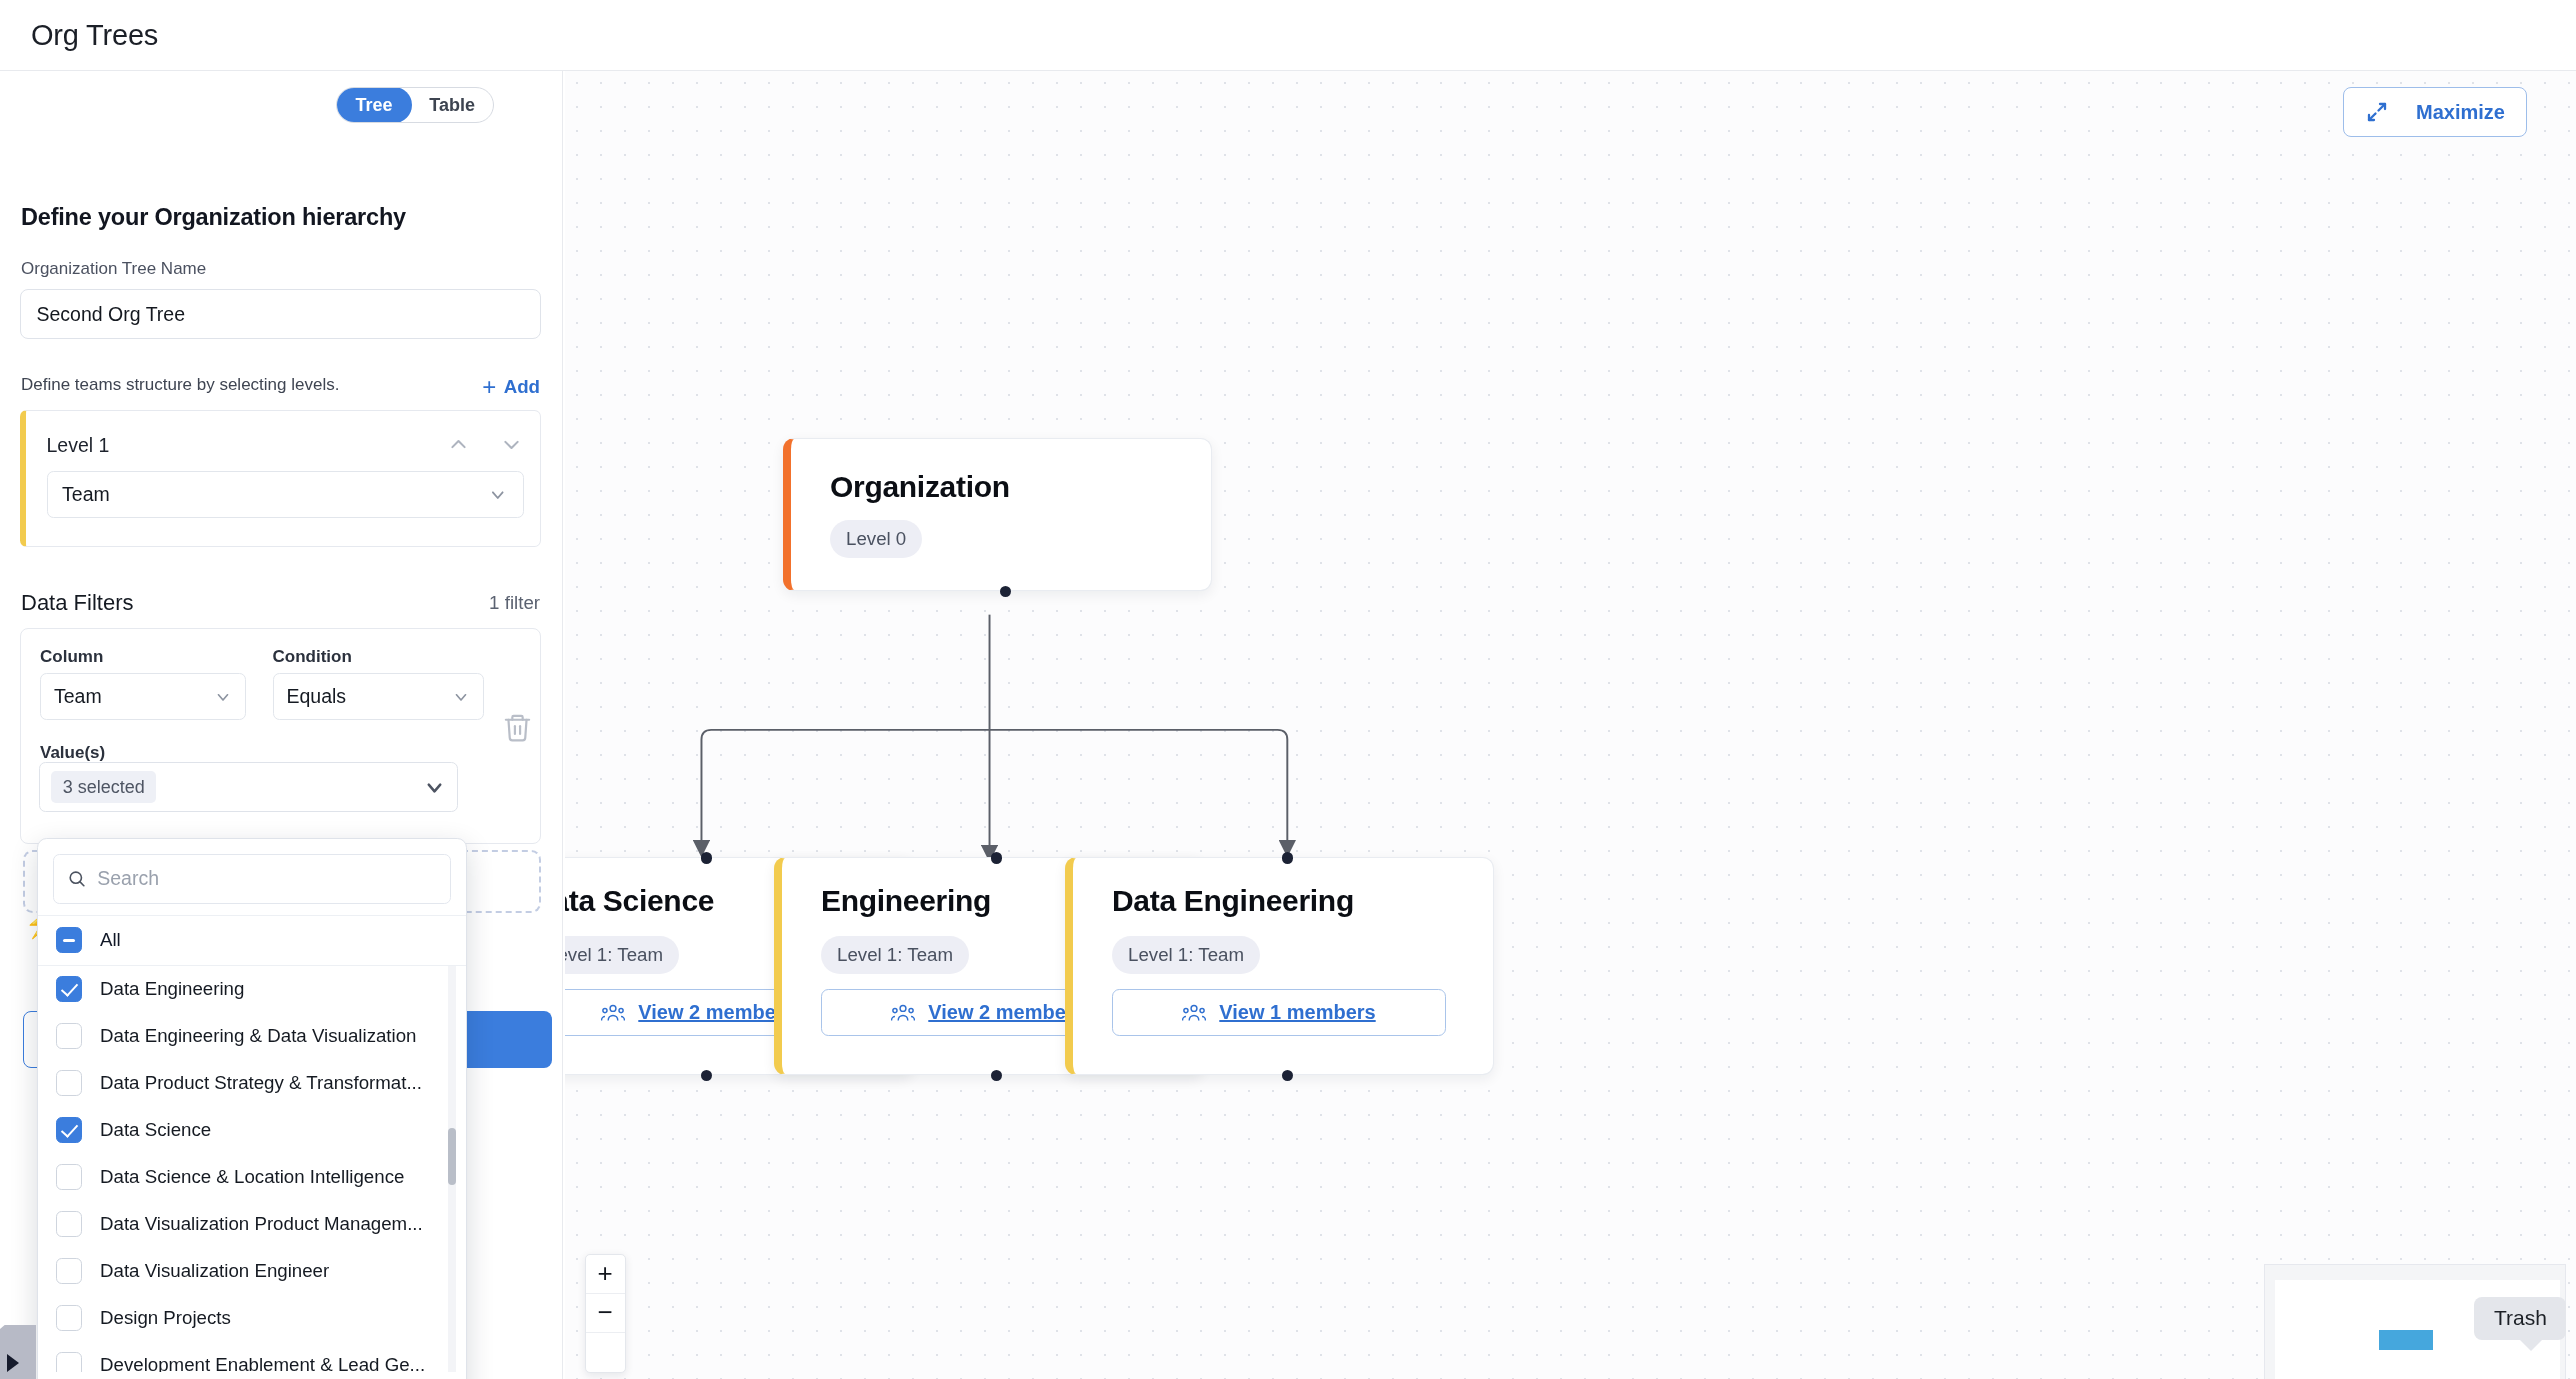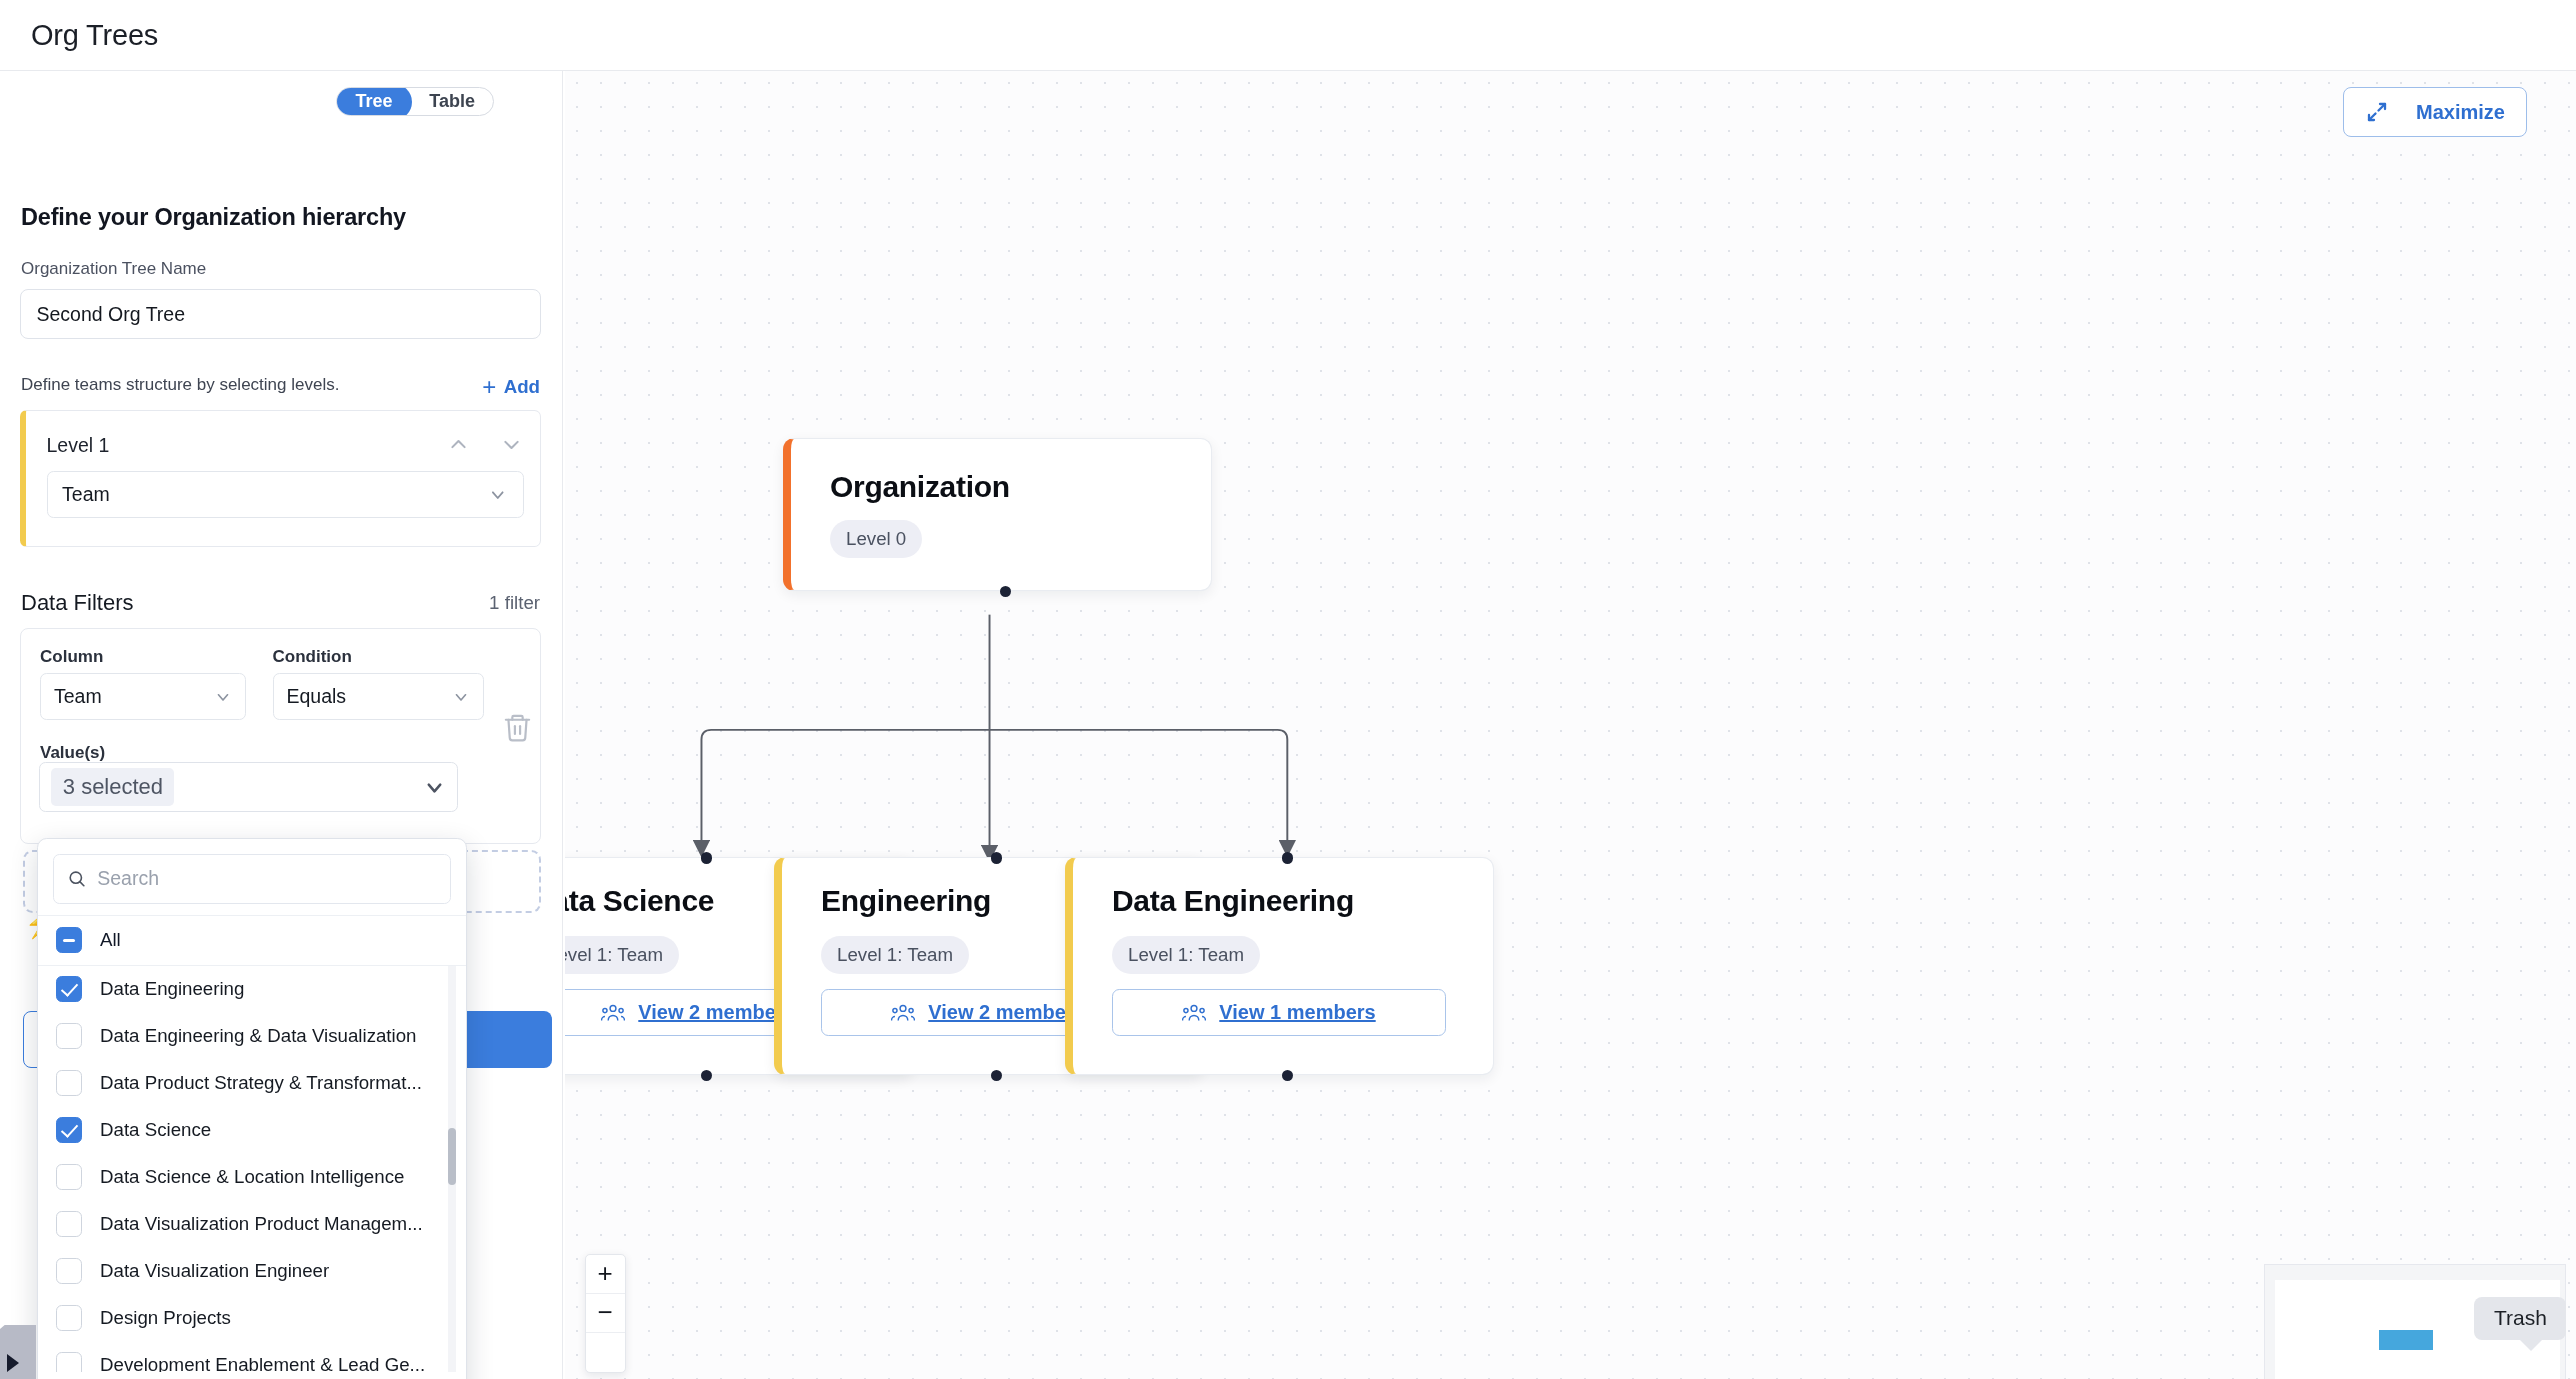--- a/index.html
+++ b/index.html
@@ -26,21 +26,21 @@
   
   .leftpanel {
     position: absolute; left: 0; top: 71px; width: 563px; height: 1308px;
     background: #ffffff; border-right: 1.6px solid #e8eaee;
     overflow: hidden;
   }
   .seg-wrap { position: absolute; right: 68px; top: 16px; }
   .segmented {
     display: inline-flex; align-items: center;
     border: 1.6px solid #d7dbe2; border-radius: 811px; overflow: hidden;
-    height: 29px; background: #fff;
+    height: 36px; background: #fff;
   }
   .segmented .seg {
     font-size: 18px; font-weight: 700; padding: 2px 18px; height: 36px;
     display: flex; align-items: center; justify-content: center;
     color: #3d4450; cursor: pointer;
   }
   .segmented .seg.active {
     background: #3b7ddd; color: #ffffff; border-radius: 811px;
     height: 36px; margin: -0.8px; padding: 0 19.5px;
   }
@@ -107,21 +107,21 @@
   }
   .fc-sel .v { font-size: 19.5px; color: #151a22; }
   .fc-sel .caret { margin-left: auto; }
   .trash-ico { position: absolute; right: 29px; top: 641px; cursor: pointer; }
   .chip-sel {
     position: absolute; left: 39px; top: 691px; width: 419px; height: 50px;
     border: 1.6px solid #dfe3ea; border-radius: 6.5px; background: #fff;
     display: flex; align-items: center; padding: 0 11.4px; cursor: pointer;
   }
   .chip {
-    background: #eef0f6; color: #4e5563; font-size: 22px;
+    background: #eef0f6; color: #4e5563; font-size: 18px;
     padding: 5.7px 11.4px; border-radius: 4.9px;
   }
   .chip-sel .caret { margin-left: auto; }
 
   .dashed-ghost {
     position: absolute; left: 23px; top: 779px; width: 518px; height: 63px;
     border: 2.4px dashed #c3cde3; border-radius: 9.7px; background: #fff;
   }
   .bolt { position: absolute; left: 24px; top: 836px; font-size: 28px; color: #f0b429; }
 

